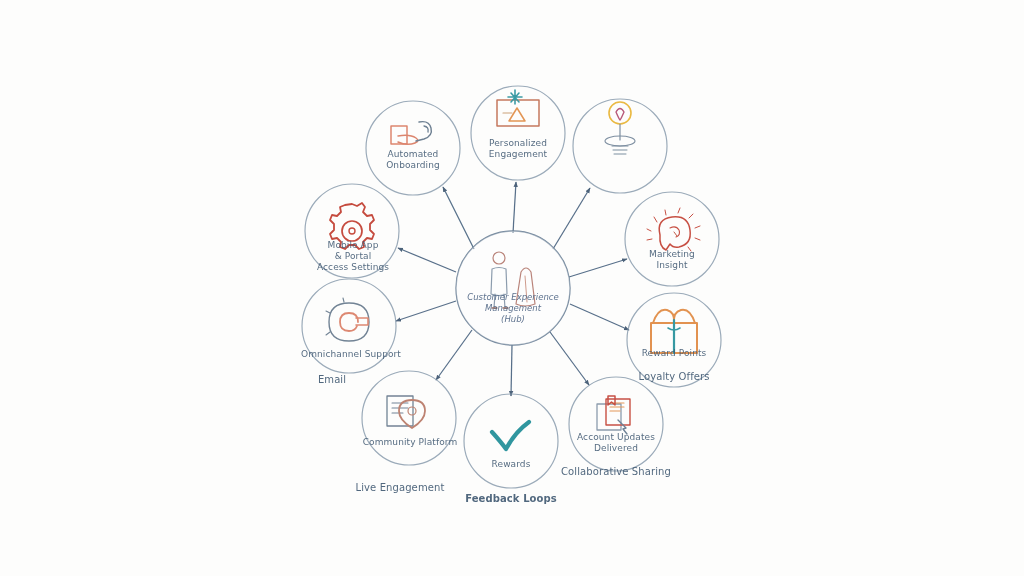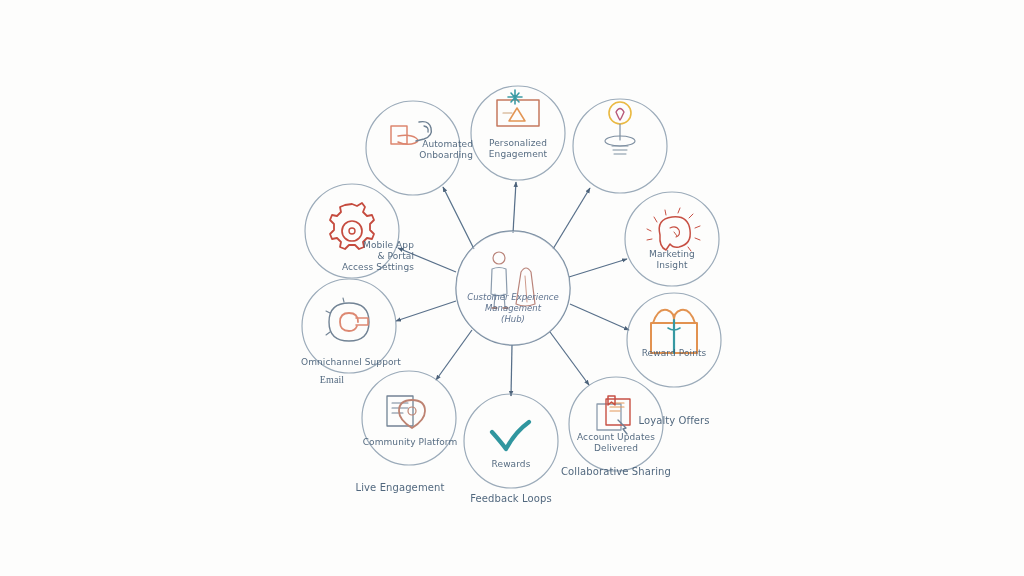--- a/index.html
+++ b/index.html
@@ -196,43 +196,43 @@
                l5 2 l5 -3 l3 4 l-2 5 l4 4 l5 -1 l2 5 l-4 4 l0 6 l4 4 l-2 5 l-5 -1 l-4 4 l1 5 l-5 2 l-4 -4 l-6 0 l-4 4 l-5 -2 l1 -5 l-4 -4 l-5 1 l-2 -5 l4 -4 l0 -6 l-4 -4 l2 -5 l5 1 l4 -4 l-1 -5 l5 -2 z"></path>
       <circle cx="352" cy="231" r="10" class="sketch" stroke="#c0392b" stroke-width="1.7"></circle>
       <circle cx="352" cy="231" r="3" class="sketch" stroke="#c0392b" stroke-width="1.4"></circle>
     </g>
   </svg>
 
   <div class="center-label" style="left:445px; top:292px; width:136px;font-style:italic;">Customer Experience
 Management
 (Hub)</div>
 
-  <div class="node-label inner" style="left:353px; top:139px; width:120px;text-align:right;">Automated
+  <div class="node-label inner" style="left:353px; top:149px; width:120px;">Automated
 Onboarding</div>
 
   <div class="node-label inner" style="left:458px; top:138px; width:120px;">Personalized
 Engagement</div>
 
 
   <div class="node-label inner" style="left:612px; top:249px; width:120px;">Marketing
 Insight</div>
 
   <div class="node-label inner" style="left:614px; top:348px; width:120px;text-align:center;">Reward Points</div>
-  <div class="node-label outer" style="left:614px; top:371px; width:120px;margin-top:44px;">Loyalty Offers</div>
+  <div class="node-label outer" style="left:614px; top:371px; width:120px;">Loyalty Offers</div>
 
   <div class="node-label inner" style="left:556px; top:432px; width:120px;">Account Updates
 Delivered</div>
   <div class="node-label outer" style="left:551px; top:466px; width:130px;">Collaborative Sharing</div>
 
   <div class="node-label inner" style="left:451px; top:459px; width:120px;">Rewards</div>
-  <div class="node-label outer" style="left:451px; top:493px; width:120px;">Feedback Loops</div>
+  <div class="node-label outer" style="left:451px; top:493px; width:120px;font-weight:bold;">Feedback Loops</div>
 
   <div class="node-label inner" style="left:349px; top:437px; width:122px;">Community Platform</div>
   <div class="node-label outer" style="left:339px; top:466px; width:122px;margin-top:16px;">Live Engagement</div>
 
-  <div class="node-label inner" style="left:289px; top:349px; width:124px;margin-top:8px;">Omnichannel Support</div>
-  <div class="node-label outer" style="left:292px; top:374px; width:80px;font-family:Liberation Serif, serif;">Email</div>
-
-  <div class="node-label inner" style="left:292px; top:240px; width:122px;text-align:right;">Mobile App
+  <div class="node-label inner" style="left:289px; top:349px; width:124px;">Omnichannel Support</div>
+  <div class="node-label outer" style="left:292px; top:374px; width:80px;">Email</div>
+
+  <div class="node-label inner" style="left:292px; top:240px; width:122px;">Mobile App
 &amp; Portal
 Access Settings</div>
 
 </div>
 
 </body></html>

